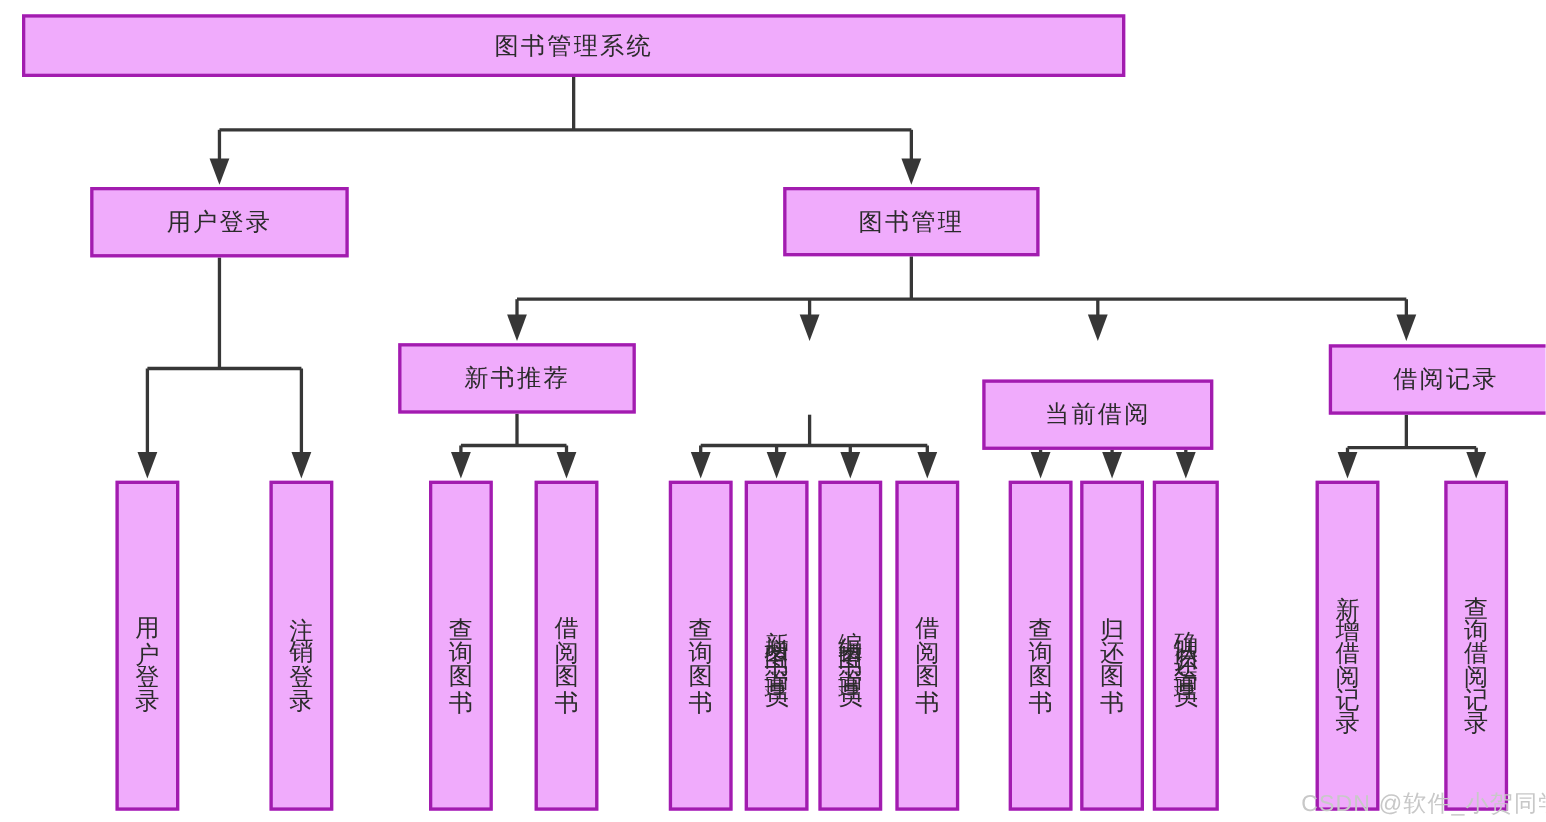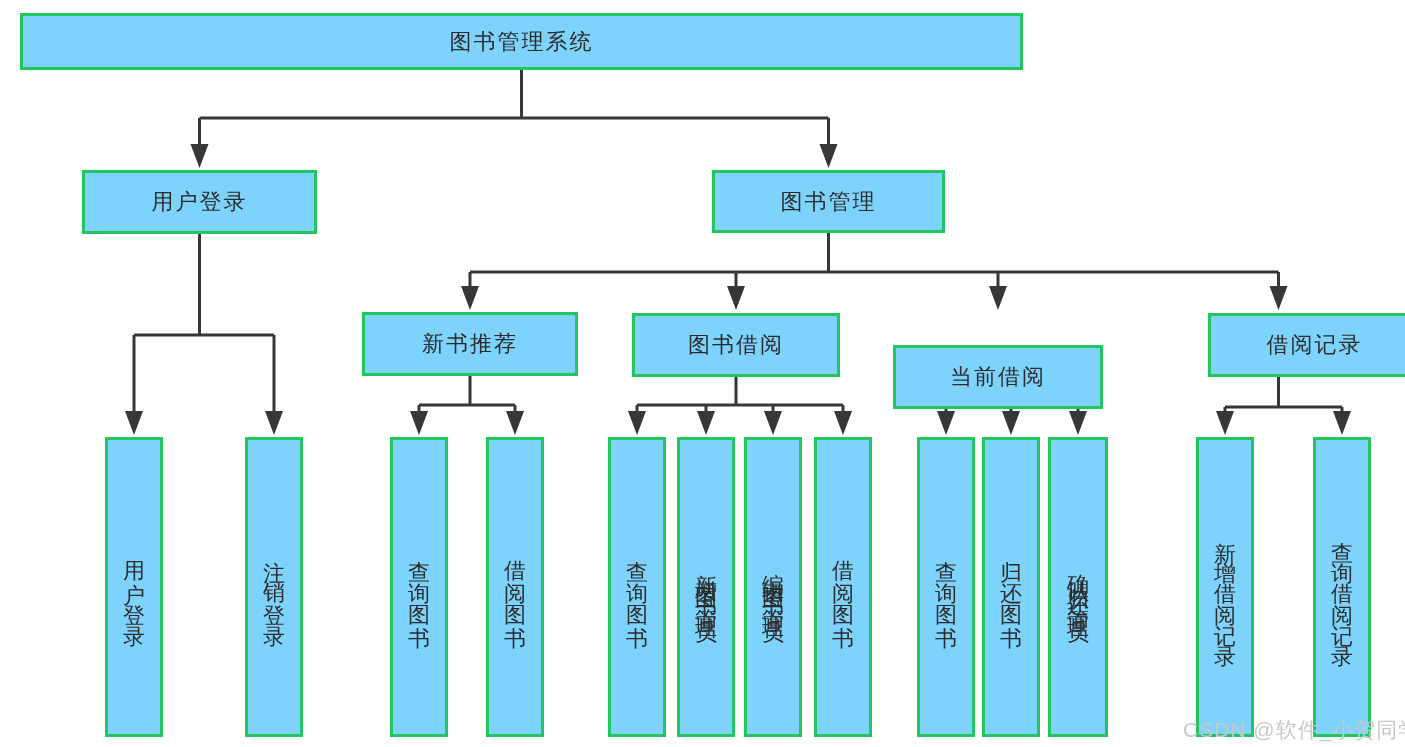--- a/index.html
+++ b/index.html
@@ -7,22 +7,22 @@
     width: 1405px; height: 747px;
     position: relative;
     background: #ffffff;
     font-family: "Liberation Sans", sans-serif;
     overflow: hidden;
   }
   #canvas { position: absolute; left: 0; top: 0; width: 1405px; height: 747px; }
   svg.connectors { position: absolute; left: 0; top: 0; }
   .node {
     position: absolute;
-    background: #7dd3fc;
-    border: 3px solid #22c55e;
+    background: #f0abfc;
+    border: 3px solid #a21caf;
     box-sizing: border-box;
     display: flex;
     align-items: center;
     justify-content: center;
     color: #2b2b2b;
     font-size: 22px;
     letter-spacing: 2px;
     white-space: nowrap;
   }
   .leaf { top: 437px; height: 300px; width: 58px; }
@@ -120,21 +120,20 @@
       <polygon points="1333,411 1351,411 1342,435"></polygon>
     </g>
   </svg>
 
   <div class="node" style="left:20px; top:13px; width:1003px; height:57px;">图书管理系统</div>
 
   <div class="node" style="left:82px; top:170px; width:235px; height:64px;">用户登录</div>
   <div class="node" style="left:712px; top:170px; width:233px; height:63px;">图书管理</div>
 
   <div class="node" style="left:362px; top:312px; width:216px; height:64px;">新书推荐</div>
-  <div class="node" style="left:632px; top:313px; width:208px; height:64px;">图书借阅</div>
   <div class="node" style="left:893px; top:313px; width:210px; height:64px;margin-top:32px;">当前借阅</div>
   <div class="node" style="left:1208px; top:313px; width:213px; height:64px;">借阅记录</div>
 
   <div class="node leaf" style="left:105px;">
     <span class="vlabel" style="letter-spacing: 22px;">用户登录</span>
   </div>
   <div class="node leaf" style="left:245px;">
     <span class="vlabel" style="letter-spacing: 22px;">注销登录</span>
   </div>
 

